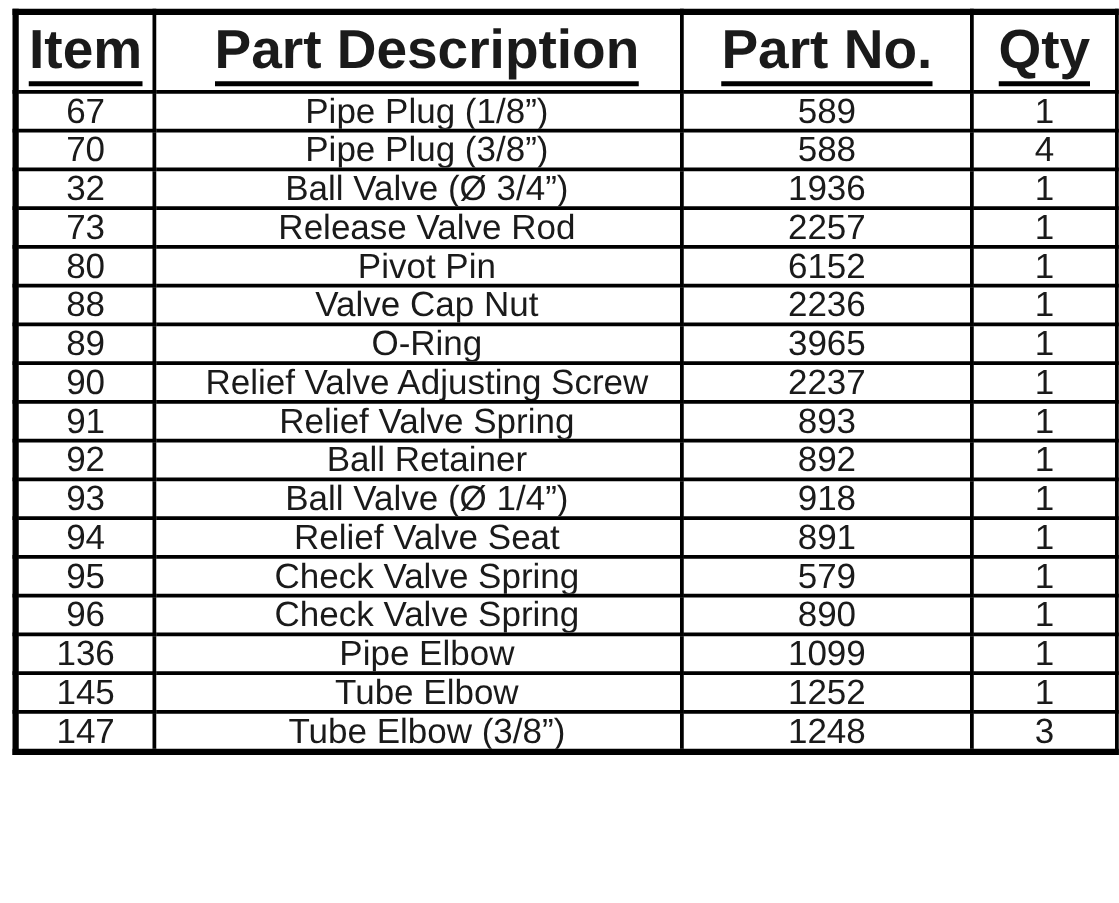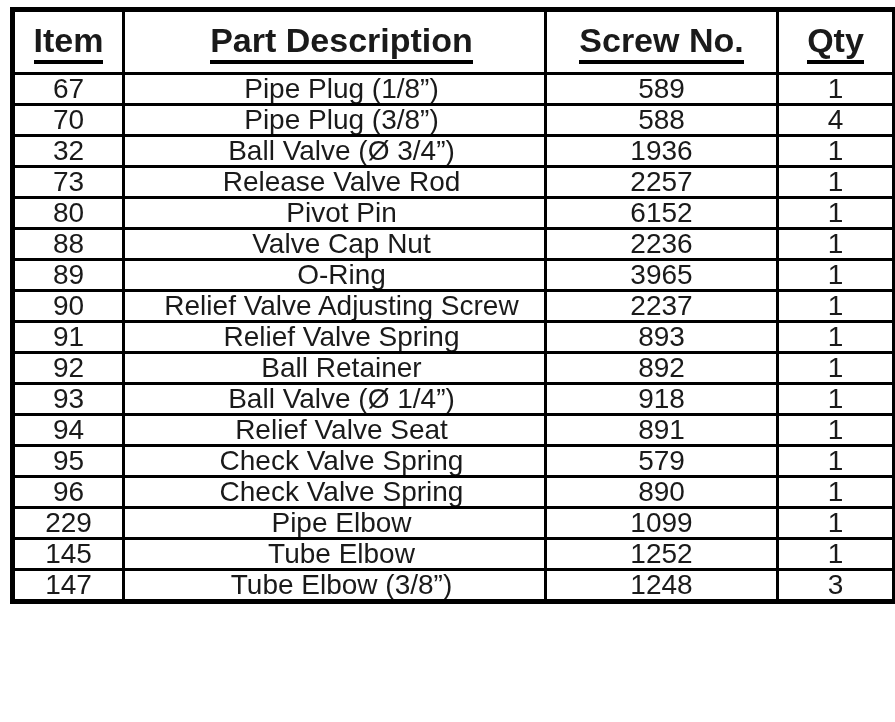--- a/index.html
+++ b/index.html
@@ -32,21 +32,21 @@
     overflow: hidden;
     white-space: nowrap;
     padding: 0;
     color: #1a1a1a;
   }
   table.parts-table {
     border: 5px solid #000000;
   }
   thead th {
     height: 60px;
-    font-size: 34px;
+    font-size: 44px;
     font-weight: bold;
     text-align: center;
     vertical-align: middle;
   }
   thead th.col-desc {
     text-align: center;
     padding-left: 14px;
   }
   thead .hdr-underline {
     display: inline-block;
@@ -79,21 +79,21 @@
     </colgroup>
     <thead>
       <tr>
         <th class="col-item">
           <span class="hdr-underline">Item</span>
         </th>
         <th class="col-desc">
           <span class="hdr-underline">Part Description</span>
         </th>
         <th class="col-partno">
-          <span class="hdr-underline">Screw No.</span>
+          <span class="hdr-underline">Part No.</span>
         </th>
         <th class="col-qty">
           <span class="hdr-underline">Qty</span>
         </th>
       </tr>
     </thead>
     <tbody>
   <tr>
     <td class="col-item">67</td>
     <td class="col-desc">Pipe Plug (1/8”)</td>
@@ -189,21 +189,21 @@
 
   <tr>
     <td class="col-item">96</td>
     <td class="col-desc">Check Valve Spring</td>
     <td class="col-partno">890</td>
     <td class="col-qty">1</td>
   </tr>
 
 
   <tr>
-    <td class="col-item">229</td>
+    <td class="col-item">136</td>
     <td class="col-desc">Pipe Elbow</td>
     <td class="col-partno">1099</td>
     <td class="col-qty">1</td>
   </tr>
 
 
   <tr>
     <td class="col-item">145</td>
     <td class="col-desc">Tube Elbow</td>
     <td class="col-partno">1252</td>

